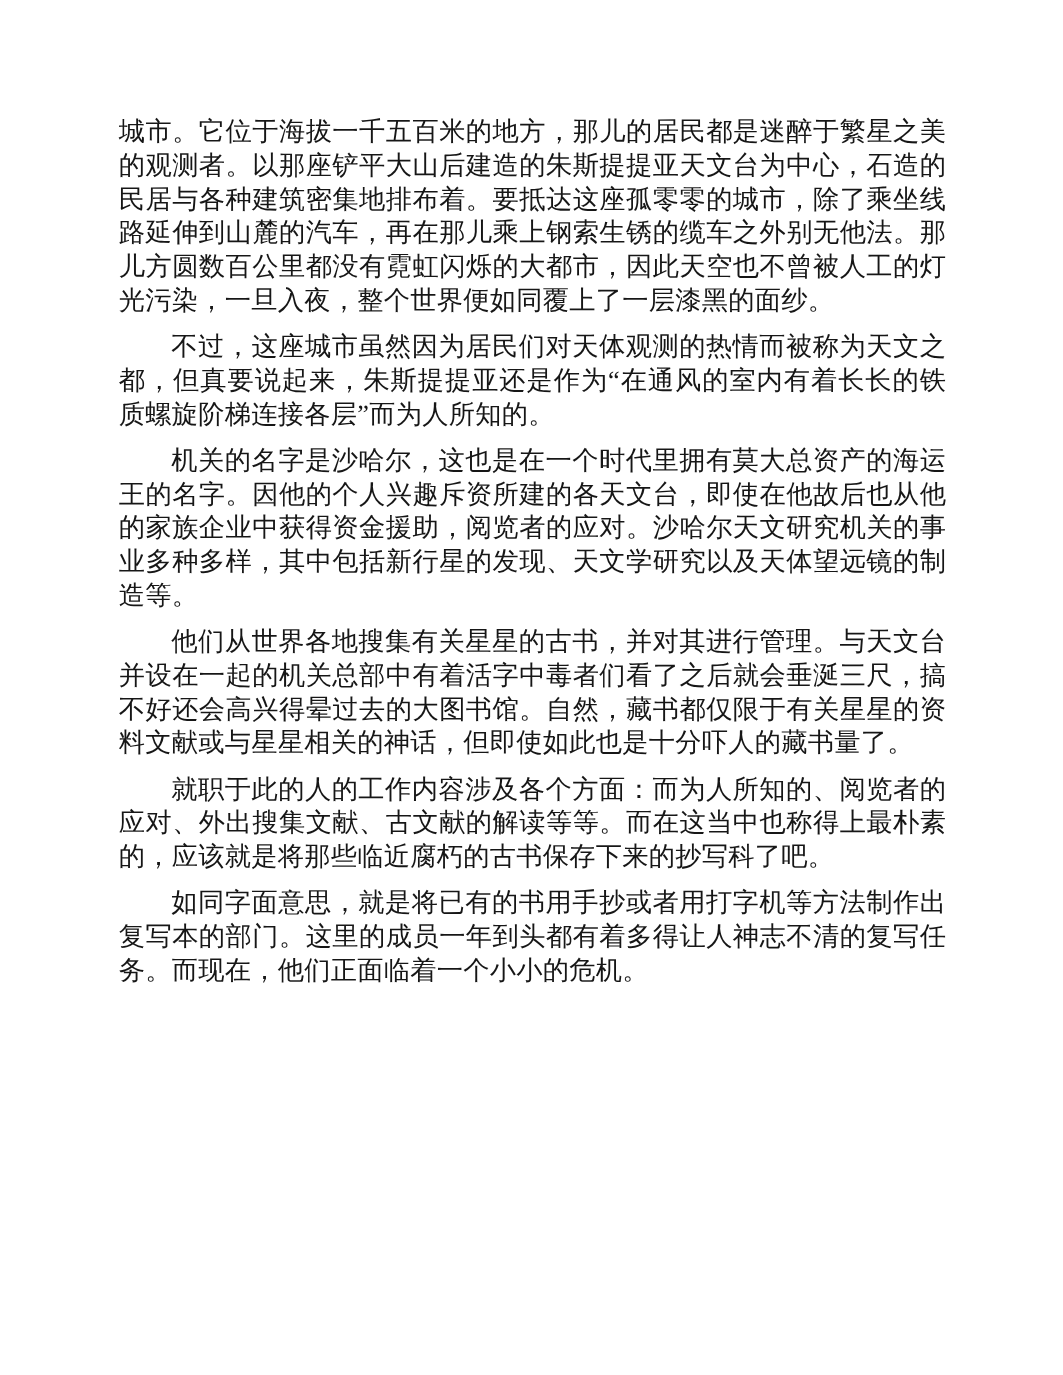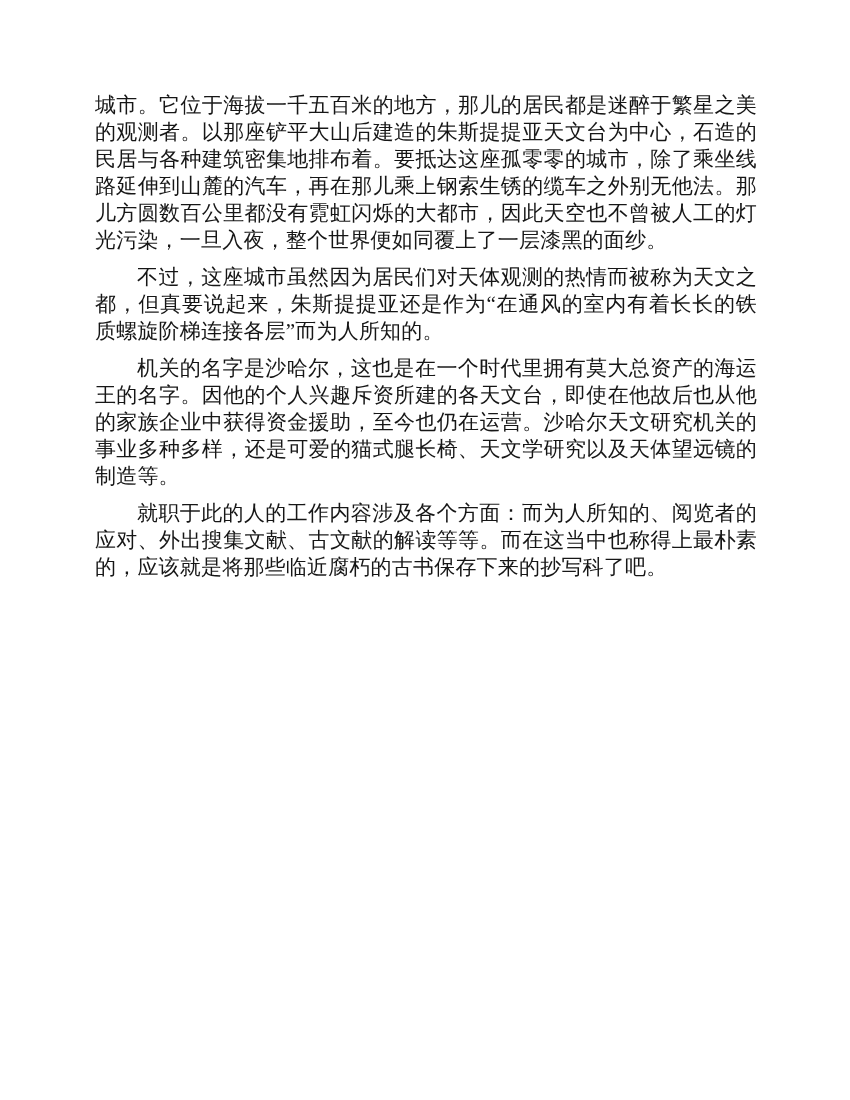--- a/index.html
+++ b/index.html
@@ -33,16 +33,18 @@
     text-indent: 2em;
   }
 </style>
 </head>
 <body>
 
 <div class="page">
   <div class="text-block">
     <p>城市。它位于海拔一千五百米的地方，那儿的居民都是迷醉于繁星之美的观测者。以那座铲平大山后建造的朱斯提提亚天文台为中心，石造的民居与各种建筑密集地排布着。要抵达这座孤零零的城市，除了乘坐线路延伸到山麓的汽车，再在那儿乘上钢索生锈的缆车之外别无他法。那儿方圆数百公里都没有霓虹闪烁的大都市，因此天空也不曾被人工的灯光污染，一旦入夜，整个世界便如同覆上了一层漆黑的面纱。</p>
     <p class="indent">不过，这座城市虽然因为居民们对天体观测的热情而被称为天文之都，但真要说起来，朱斯提提亚还是作为“在通风的室内有着长长的铁质螺旋阶梯连接各层”而为人所知的。</p>
-    <p class="indent">机关的名字是沙哈尔，这也是在一个时代里拥有莫大总资产的海运王的名字。因他的个人兴趣斥资所建的各天文台，即使在他故后也从他的家族企业中获得资金援助，至今也仍在运营。沙哈尔天文研究机关的事业多种多样，还是可爱的猫式腿长椅、天文学研究以及天体望远镜的制造等。</p>
+    <p class="indent">机关的名字是沙哈尔，这也是在一个时代里拥有莫大总资产的海运王的名字。因他的个人兴趣斥资所建的各天文台，即使在他故后也从他的家族企业中获得资金援助，阅览者的应对。沙哈尔天文研究机关的事业多种多样，其中包括新行星的发现、天文学研究以及天体望远镜的制造等。</p>
+    <p class="indent">他们从世界各地搜集有关星星的古书，并对其进行管理。与天文台并设在一起的机关总部中有着活字中毒者们看了之后就会垂涎三尺，搞不好还会高兴得晕过去的大图书馆。自然，藏书都仅限于有关星星的资料文献或与星星相关的神话，但即使如此也是十分吓人的藏书量了。</p>
     <p class="indent">就职于此的人的工作内容涉及各个方面：而为人所知的、阅览者的应对、外出搜集文献、古文献的解读等等。而在这当中也称得上最朴素的，应该就是将那些临近腐朽的古书保存下来的抄写科了吧。</p>
+    <p class="indent">如同字面意思，就是将已有的书用手抄或者用打字机等方法制作出复写本的部门。这里的成员一年到头都有着多得让人神志不清的复写任务。而现在，他们正面临着一个小小的危机。</p>
   </div>
 </div>
 
 </body></html>

